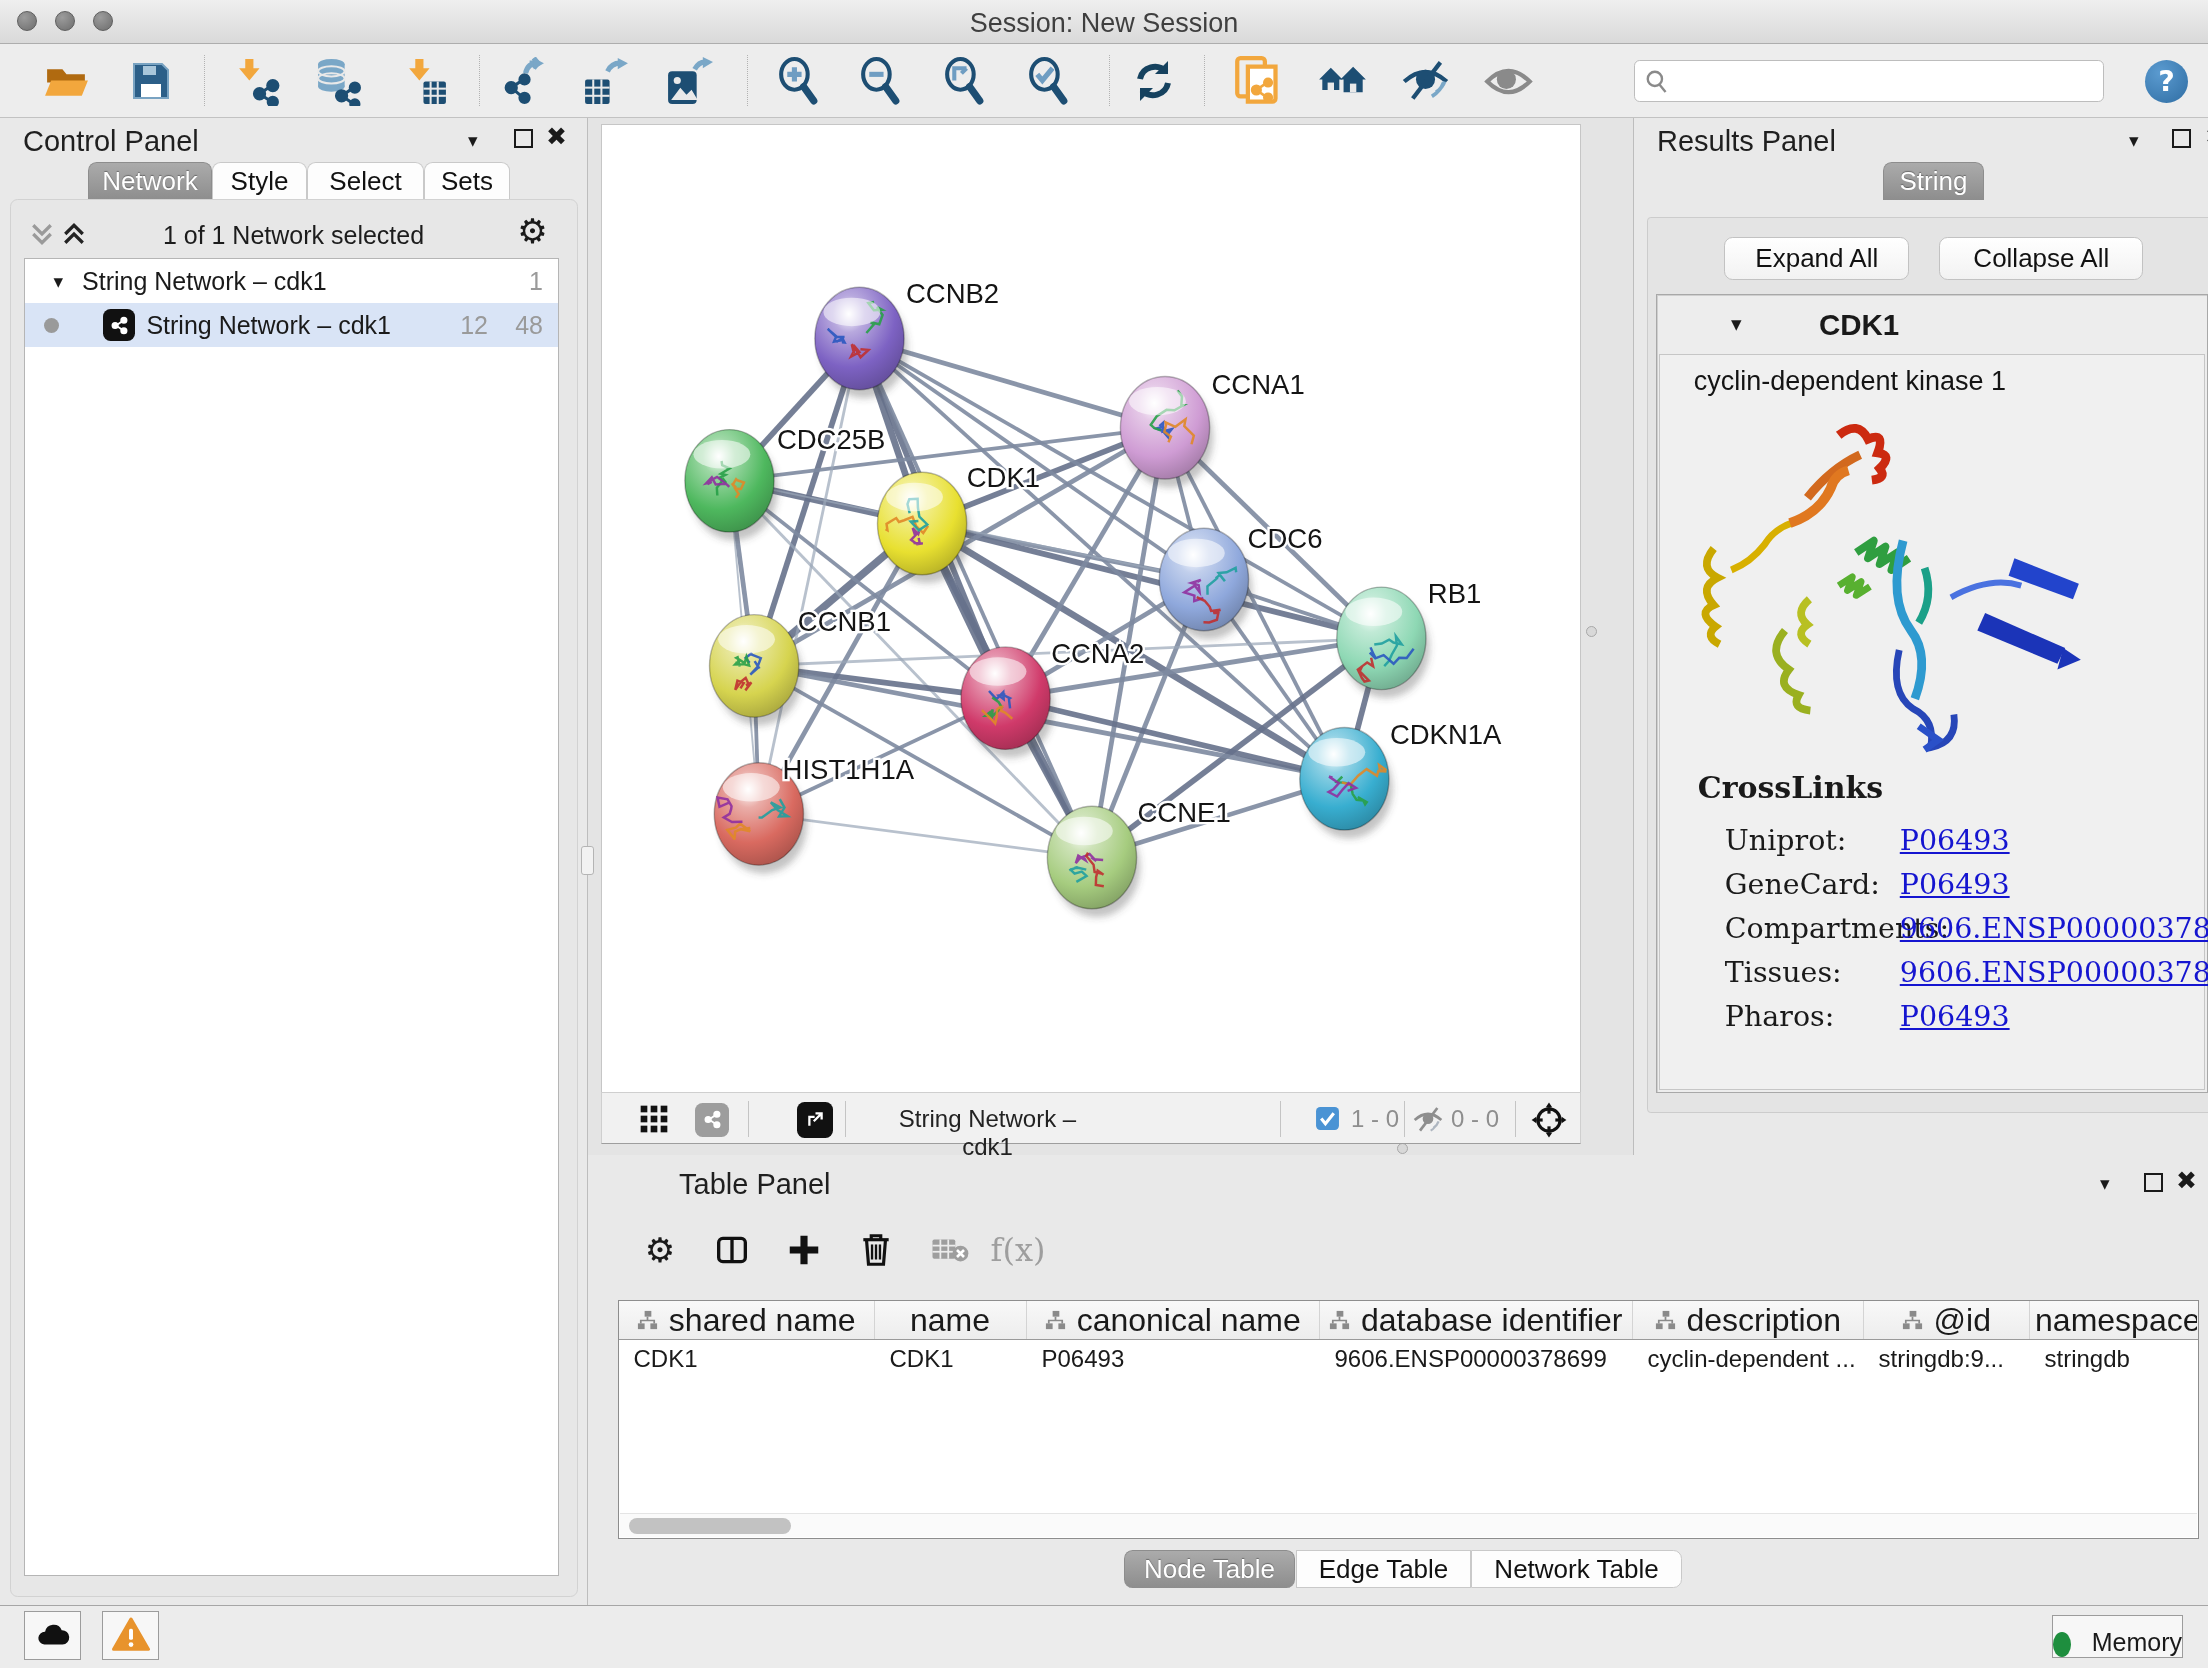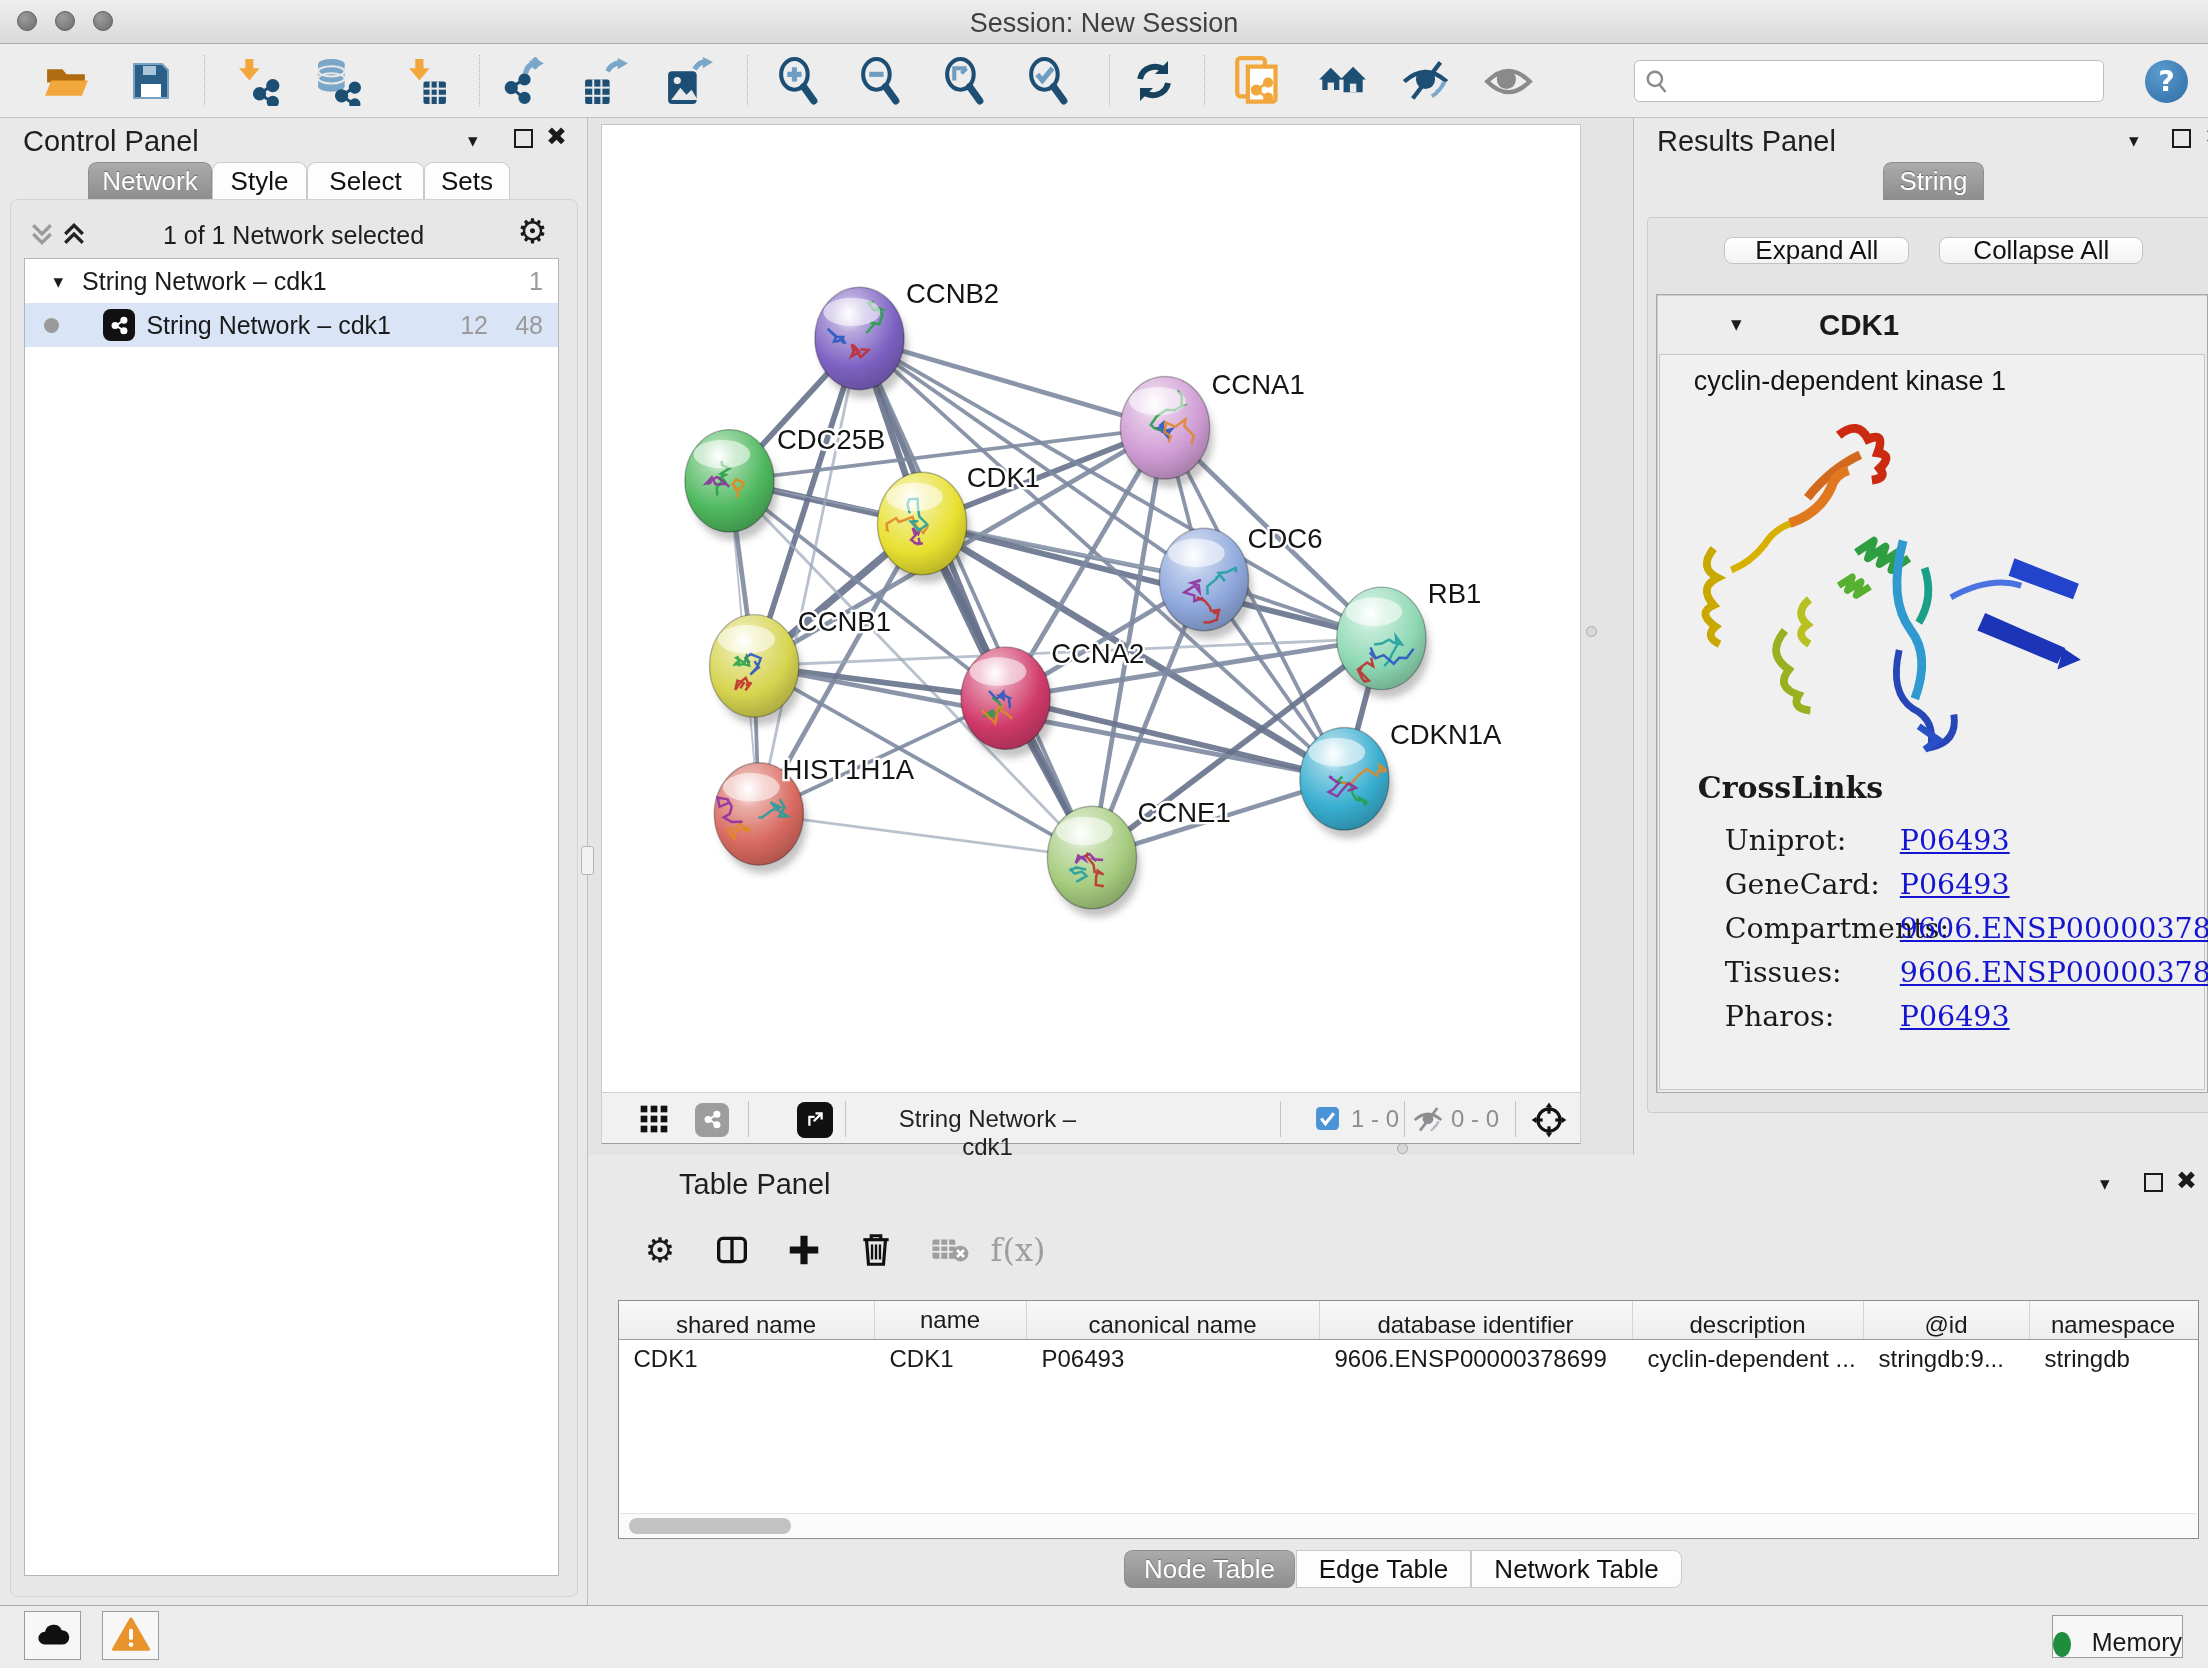--- a/index.html
+++ b/index.html
@@ -74,21 +74,21 @@
   .split-dot { position:absolute; width:11.4px; height:11.4px; border-radius:50%;
     background:#d8d8d8; border:1px solid #a8a8a8; }
   .split-bar { position:absolute; width:13.3px; height:28.5px; background:#f2f2f2;
     border:1px solid #b4b4b4; border-radius:2.9px; }
 
   
   #results-panel { left:1605px; top:118px; width:603px; height:1037px; background:#e9e9e9;
     border-left:1px solid #bdbdbd;margin-left:28px; }
   #rp-card { position:absolute; left:13.3px; top:99px; width:580px; height:896px;
     background:#e4e4e4; border:1px solid #cccccc; border-radius:3.8px; }
-  .rp-btn { position:absolute; top:19px; height:27px; background:linear-gradient(#ffffff,#f2f2f2);
+  .rp-btn { position:absolute; top:19px; height:43px; background:linear-gradient(#ffffff,#f2f2f2);
     border:1px solid #c2c2c2; border-radius:8.6px; font-size:26px; display:flex;
     align-items:center; justify-content:center; color:#111; }
   #rp-inner { position:absolute; left:7.6px; top:76px; width:552px; height:799px;
     background:#ededed; border:1px solid #a8a8a8; box-shadow:inset 1px 1px 0 #cfcfcf; }
   #rp-vscroll { position:absolute; right:3.8px; top:76px; width:15px; height:799px;
     background:#f3f3f3; border:1px solid #c4c4c4; }
   #gene-head { position:absolute; left:0; right:0; top:7.6px; height:46px; }
   #gene-name { position:absolute; left:162px; top:5.7px; font-size:29.5px; font-weight:bold; }
   #gene-card { position:absolute; left:1.9px; right:1.9px; top:59px; bottom:1.9px;
     background:#f0f0f0; border:1px solid #c6c6c6; }
@@ -101,22 +101,22 @@
 
   
   #table-panel { left:588px; top:1155px; width:1621px; height:451px; background:#e9e9e9; }
   #tp-toolbar { position:absolute; left:28.5px; top:57px; height:86px; }
   .tp-ico { position:absolute; top:11.4px; width:53px; height:53px; display:flex;
     align-items:center; justify-content:center; }
   #tbl-box { position:absolute; left:29.5px; top:145px; width:1581px; height:239px;
     background:#fff; border:1px solid #8d8d8d; border-bottom:1.9px solid #8d8d8d; }
   #tbl-header { display:flex; height:39px; background:linear-gradient(#f8f8f8,#ededed);
     border-bottom:1px solid #9a9a9a; }
-  .th { display:flex; align-items:center; justify-content:center; gap:9.5px; font-size:24px;
-    border-right:1px solid #d4d4d4; overflow:hidden; white-space:nowrap;flex-direction:column; }
+  .th { display:flex; align-items:center; justify-content:center; gap:9.5px; font-size:32px;
+    border-right:1px solid #d4d4d4; overflow:hidden; white-space:nowrap; }
   #tbl-row { display:flex; height:38px; }
   .td { padding-left:15px; display:flex; align-items:center; font-size:24px;
     overflow:hidden; white-space:nowrap; }
   .c0{width:256px}.c1{width:152px}.c2{width:293px}.c3{width:313px}.c4{width:231px}.c5{width:166px}.c6{width:167px; border-right:none}
   #tbl-hscroll { position:absolute; left:1px; right:1px; bottom:1px; height:24px;
     background:#fafafa; border-top:1px solid #e4e4e4; }
   #tbl-hthumb { position:absolute; left:9.5px; top:3.8px; width:162px; height:16px;
     border-radius:8.6px; background:#c2c2c2; }
   #tp-tabs { position:absolute; left:0; right:0; top:395px; height:42px; }
 

